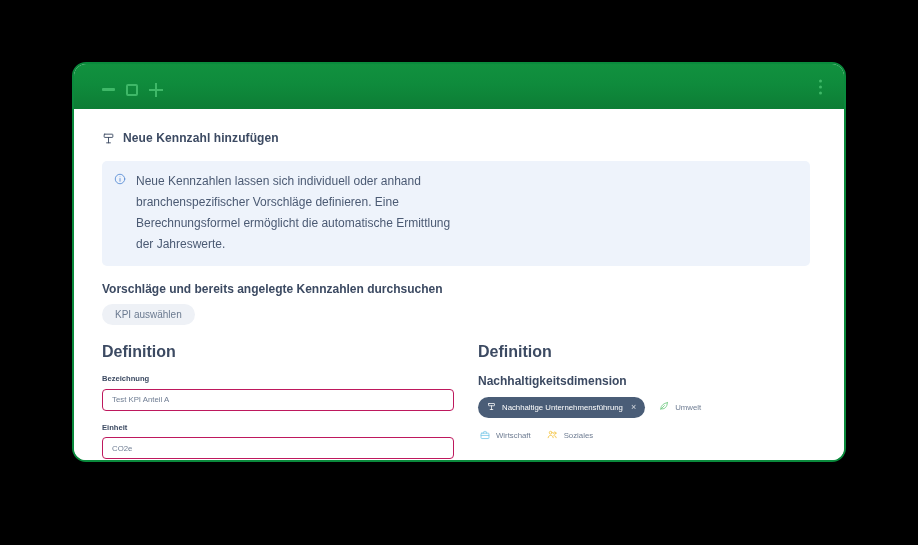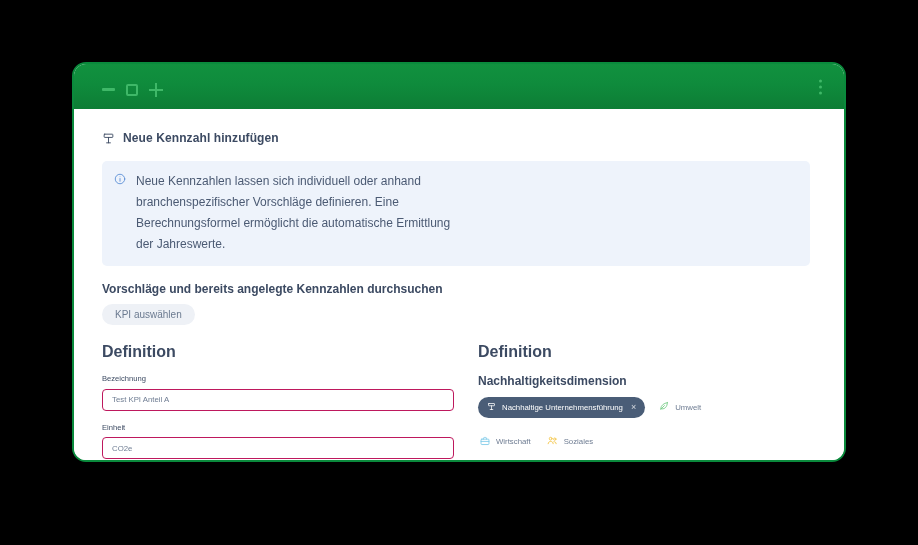--- a/index.html
+++ b/index.html
@@ -160,21 +160,21 @@
   .section-title {
     font-size: 16px;
     font-weight: bold;
     color: #3c4a62;
     margin-bottom: 13px;
   }
 
   .field { margin-bottom: 12px; }
   .field-label {
     font-size: 7.6px;
-    font-weight: normal;
+    font-weight: bold;
     color: #3c4a62;
     margin-bottom: 5px;
   }
   .txt-input {
     width: 100%;
     height: 22px;
     border: 1px solid #be185d;
     border-radius: 4px;
     background: #fff;
     font-family: "Liberation Sans", sans-serif;
@@ -196,21 +196,21 @@
     padding: 6px 9px;
     outline: none;
     resize: vertical;
   }
 
   
   .chip-row {
     display: flex;
     flex-wrap: wrap;
     align-items: center;
-    gap: 12px 12px;
+    gap: 6px 12px;
     max-width: 280px;
   }
   .chip {
     display: inline-flex;
     align-items: center;
     gap: 6px;
     font-size: 7.8px;
     cursor: pointer;
     white-space: nowrap;
   }

